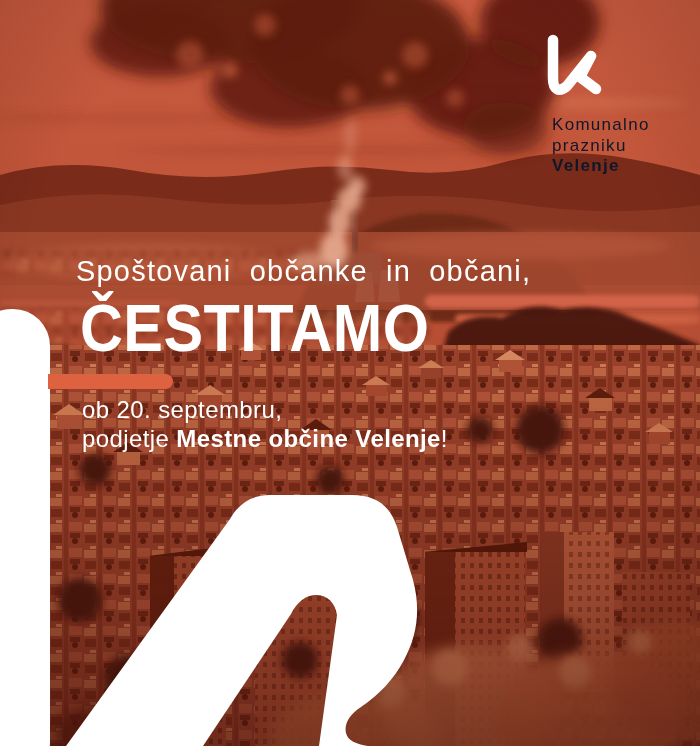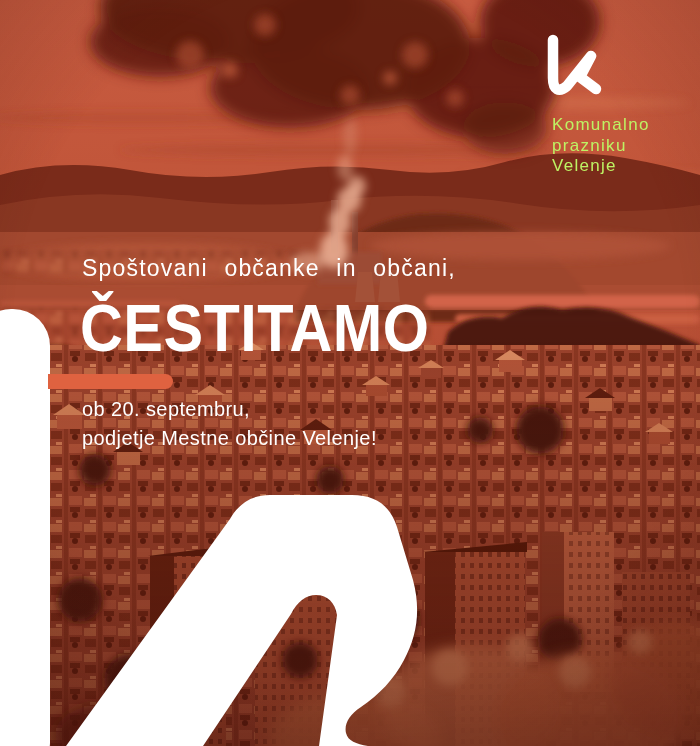--- a/index.html
+++ b/index.html
@@ -7,31 +7,31 @@
     position:relative;width:700px;height:746px;overflow:hidden;
     font-family:"Liberation Sans", sans-serif;background:#c05439;
   }
   .poster svg.bg{position:absolute;left:0;top:0;width:700px;height:746px;display:block;}
   .watermark{position:absolute;left:0;top:0;width:700px;height:746px;pointer-events:none;}
   .accent-bar{
     position:absolute;left:48px;top:374px;width:125px;height:15px;
     border-radius:0 8px 8px 0;
   }
   .txt{position:absolute;color:#fff;white-space:nowrap;}
-  .greeting{left:82px;top:255px;font-size:23px;letter-spacing:1.2px;word-spacing:9px;font-weight:400;}
+  .greeting{left:76px;top:255px;font-size:29px;letter-spacing:1.2px;word-spacing:9px;font-weight:400;}
   .headline{
     left:80px;top:295px;margin:0;font-size:66px;font-weight:700;line-height:1;
     letter-spacing:0.5px;transform:scaleX(.9);transform-origin:0 0;
   }
-  .dates{left:82px;top:395px;font-size:20px;line-height:29px;letter-spacing:.4px;font-weight:400;}
-  .dates b{font-weight:400;}
-  .brand{position:absolute;left:544px;top:33px;color:#bef264;}
+  .dates{left:82px;top:395px;font-size:24px;line-height:29px;letter-spacing:.4px;font-weight:400;}
+  .dates b{font-weight:700;}
+  .brand{position:absolute;left:544px;top:33px;color:#0f172a;}
   .brand svg{display:block;overflow:visible;}
   .brand-text{margin-top:14px;margin-left:8px;font-size:17px;line-height:20.5px;letter-spacing:1.3px;}
-  .brand-text .bold{font-weight:400;}
+  .brand-text .bold{font-weight:700;}
 </style>
 </head>
 <body>
 
 <div class="poster">
 
   <svg class="bg" viewBox="0 0 700 746" aria-hidden="true">
     <defs>
       <linearGradient id="sky" x1="0" y1="0" x2="0" y2="1">
         <stop offset="0" stop-color="#c85c41"></stop>

